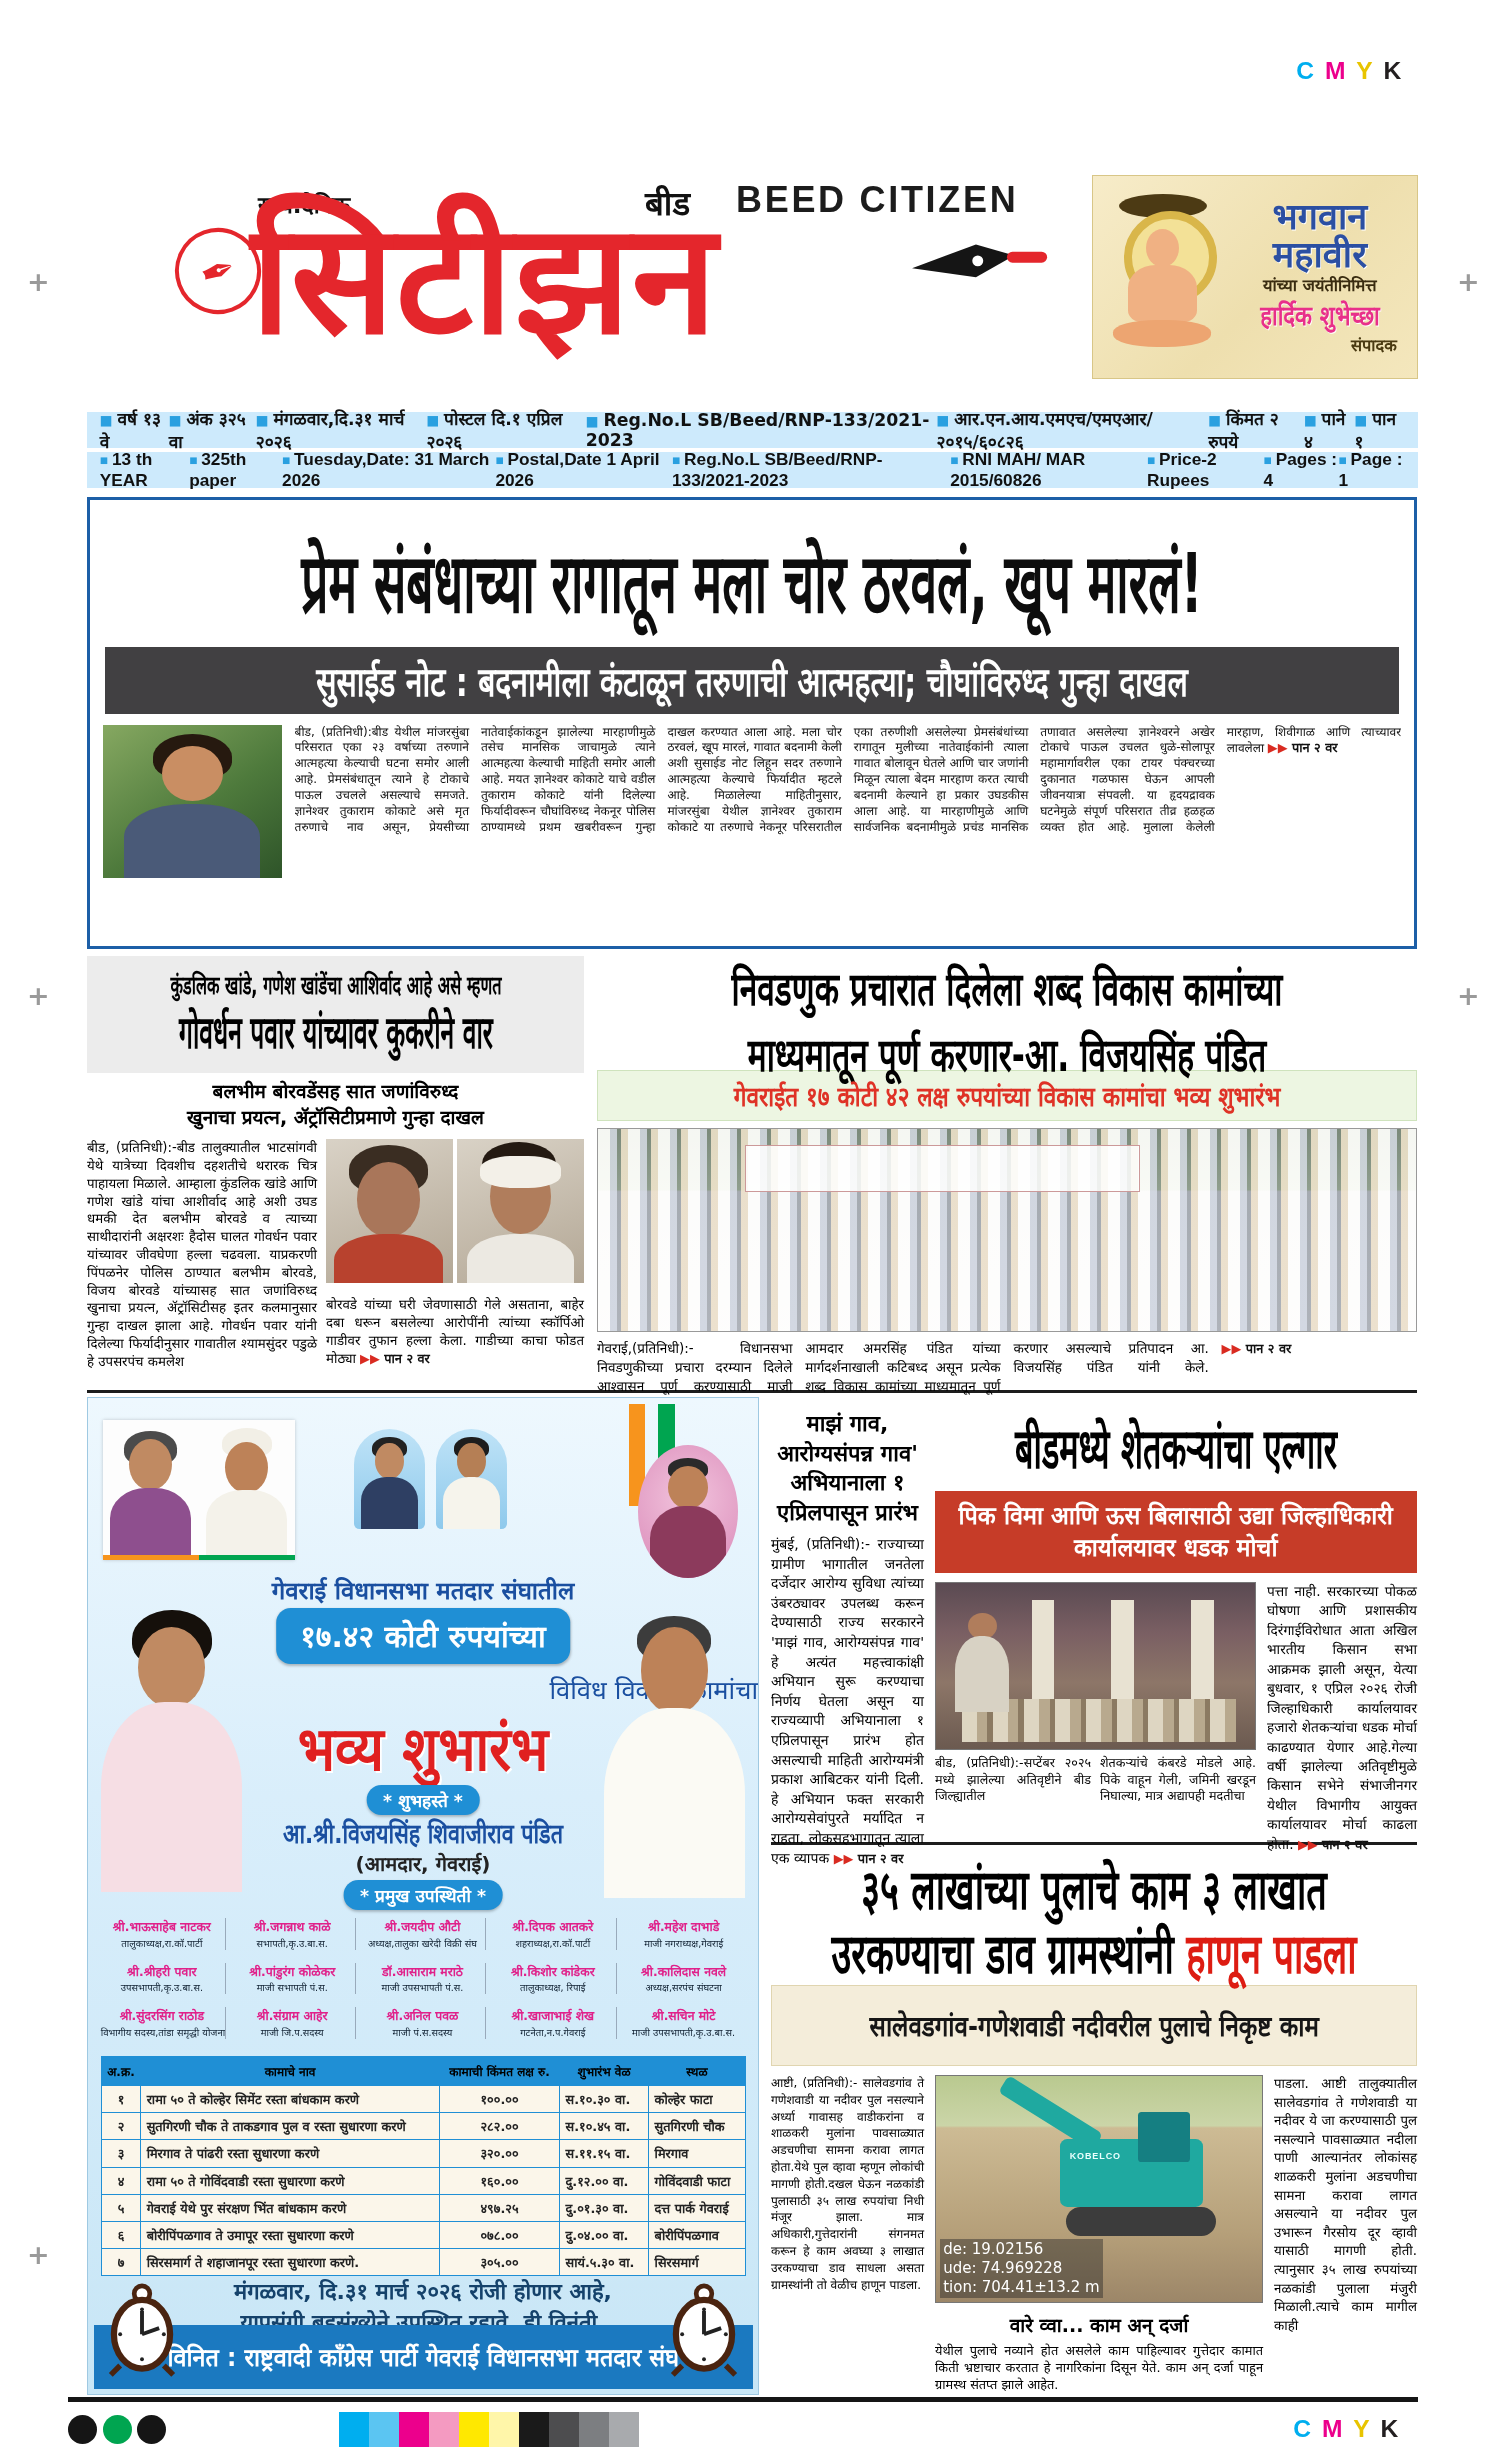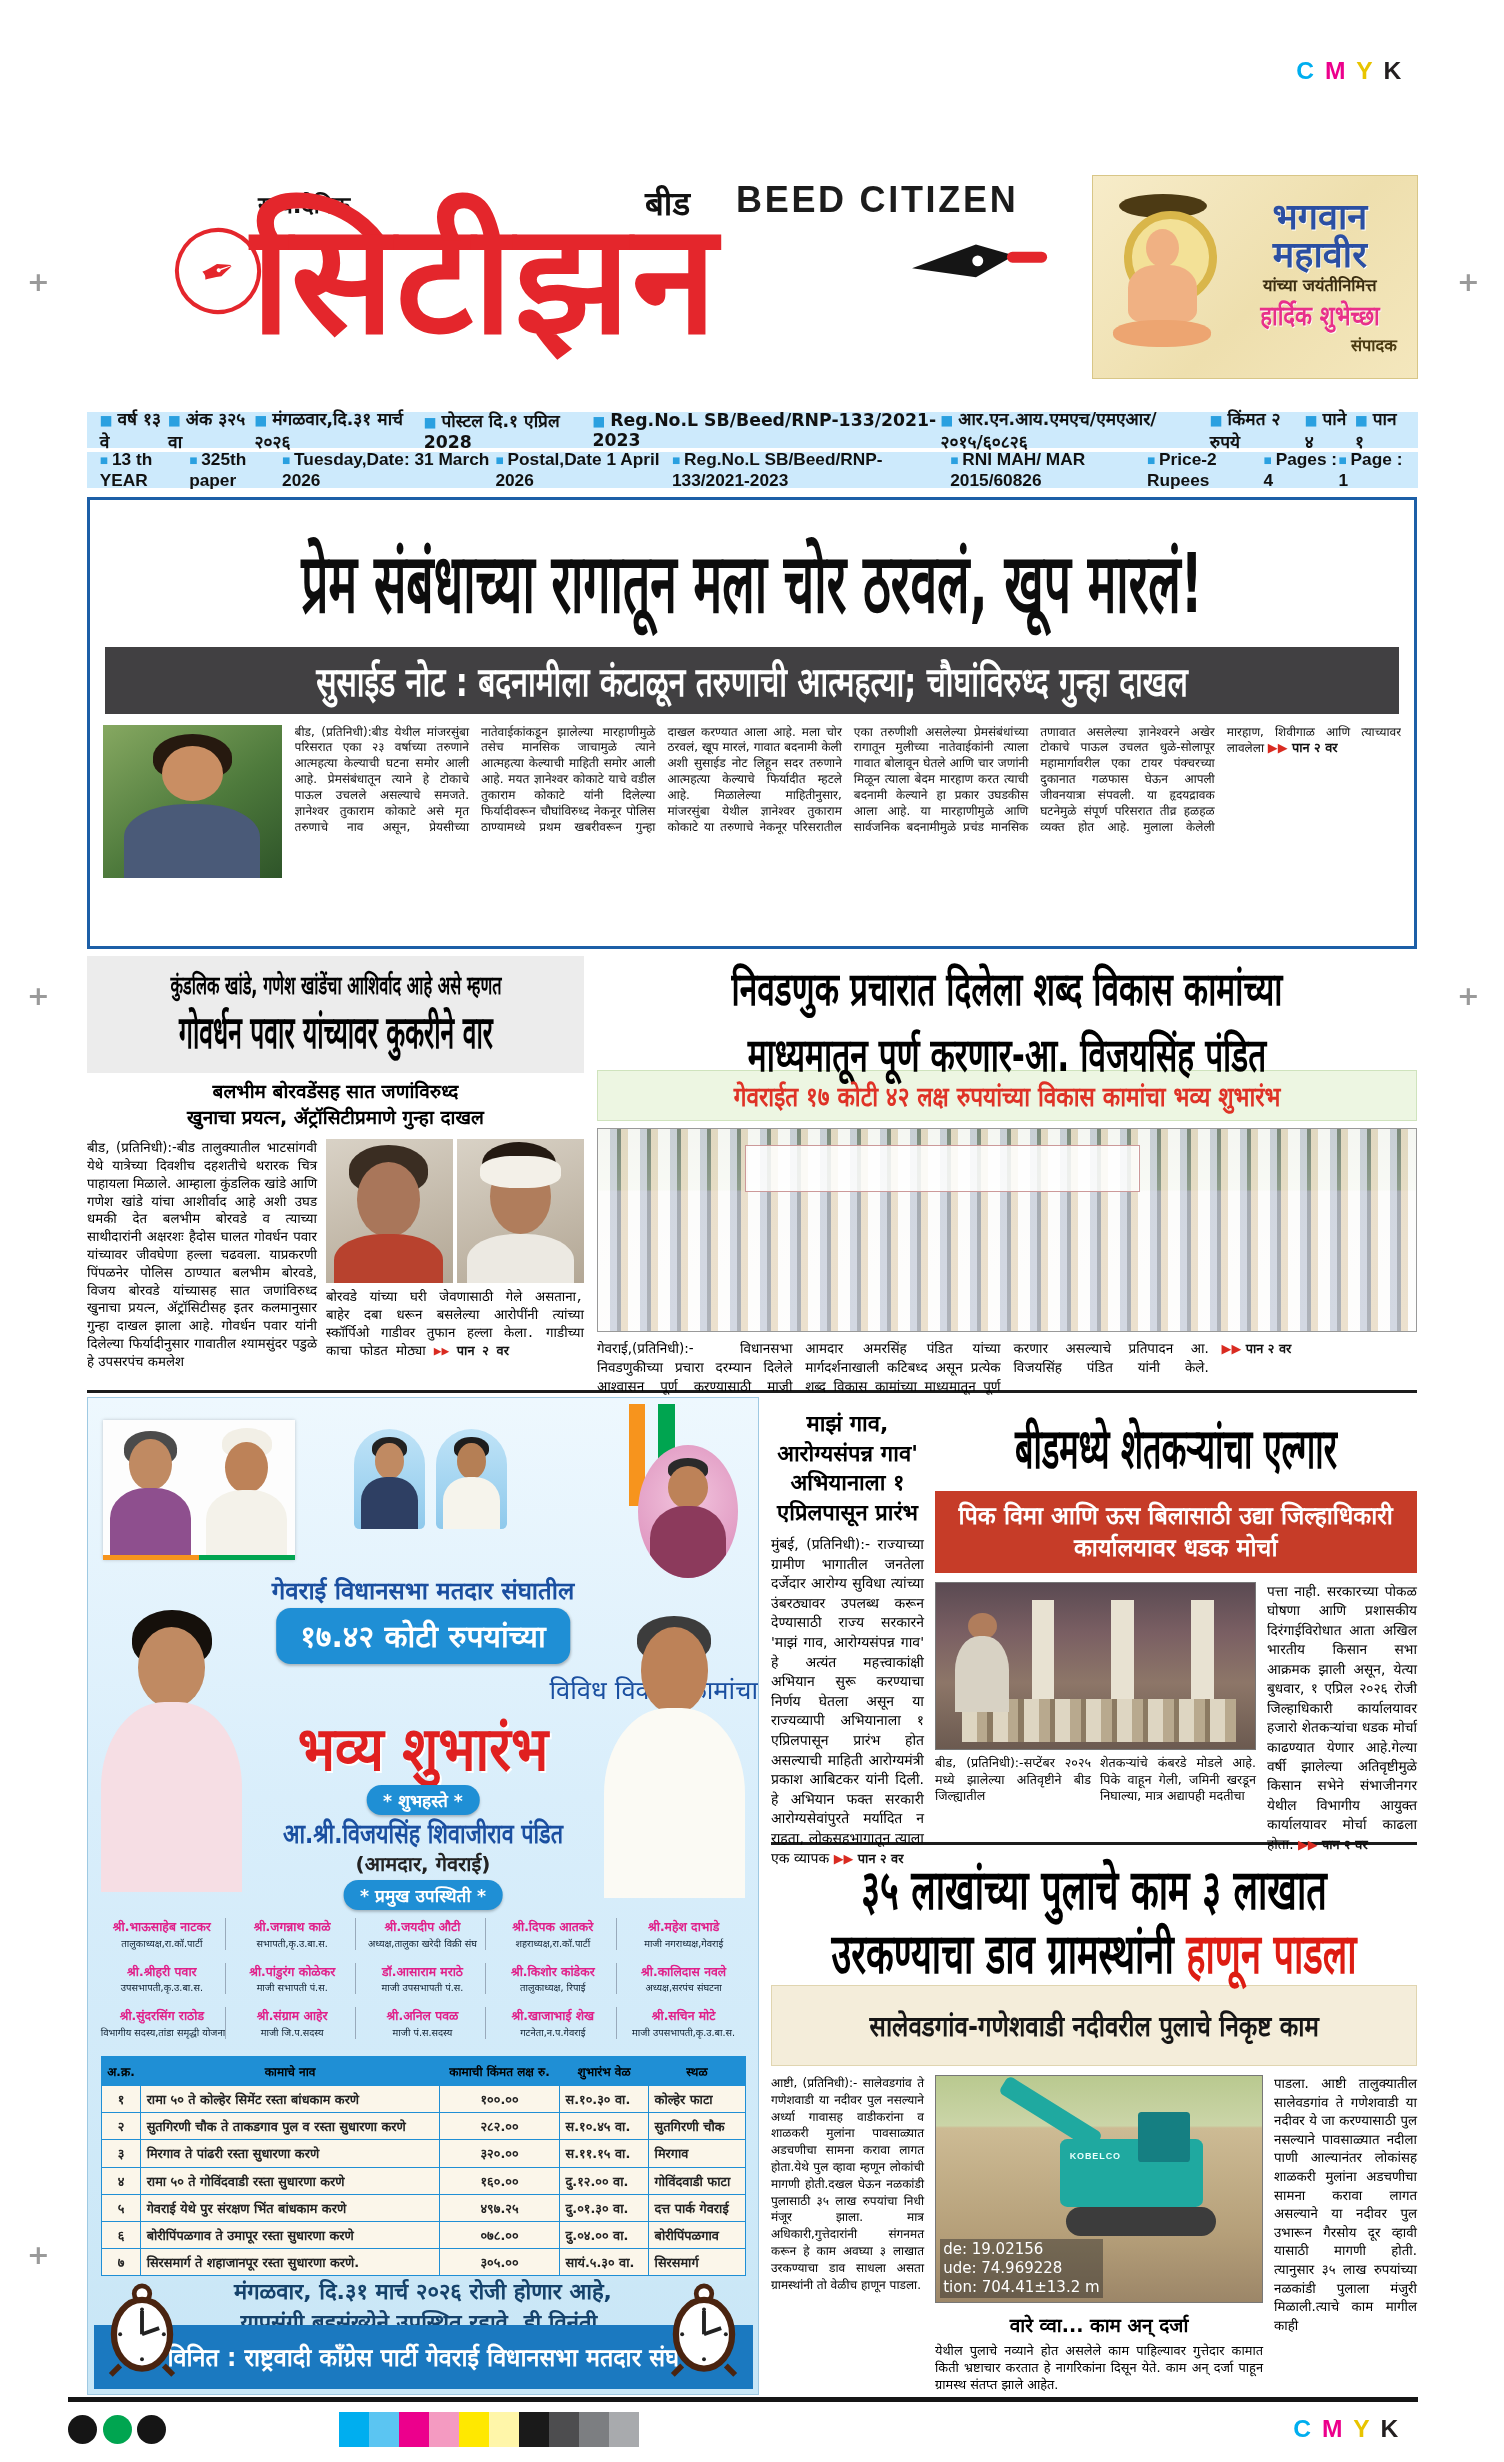--- a/index.html
+++ b/index.html
@@ -66,21 +66,21 @@
   .khande-panel{background:#ececec;padding:12.8px 5.5px 9px 5.5px;}
   .kicker{font-size:22px;font-weight:bold;text-align:center;white-space:nowrap;transform:scale(.74,1.15);transform-origin:center;}
   .khande-headline{font-size:30px;font-weight:bold;text-align:center;white-space:nowrap;transform:scale(.82,1.5);transform-origin:center;margin-top:14.6px;height:51px;}
   .khande-sub{font-size:19px;font-weight:bold;text-align:center;line-height:1.35;margin-top:5.5px;}
   .khande-body{display:flex;gap:9px;margin-top:9px;}
   .khande-left{width:230px;font-size:13.3px;line-height:1.34;text-align:justify;}
   .khande-right{flex:1;}
   .injured{display:flex;gap:3.6px;height:144px;}
   .injured .ph{flex:1;position:relative;overflow:hidden;background:linear-gradient(160deg,#d9d2c6,#b3a795);}
   .bandage{position:absolute;left:18%;top:12%;width:64%;height:22%;background:#f3f0e8;border-radius:40%;}
-  .khande-cap{font-size:13.3px;line-height:1.34;text-align:justify;margin-top:6px;font-family:Liberation Mono, monospace;}
+  .khande-cap{font-size:13.3px;line-height:1.34;text-align:justify;margin-top:13px;}
 
   
   #gevrai{top:956px;left:597px;right:88px;height:432px;}
   .gevrai-headline{font-size:34px;font-weight:bold;text-align:center;line-height:1.45;white-space:nowrap;transform:scale(.93,1.35);transform-origin:center top;height:108px;}
   .green-bar{background:#edf6e2;border:0.9px solid #cfe3bd;margin-top:5.5px;padding:8.2px 0;text-align:center;}
   .green-bar span{color:#df3226;font-size:24.6px;font-weight:bold;white-space:nowrap;display:inline-block;transform:scale(.92,1.1);}
   .crowd{margin-top:7.3px;height:202px;background:
     repeating-linear-gradient(90deg, rgba(255,255,255,.92) 0 12px, rgba(208,214,226,.9) 12px 19px, rgba(122,132,152,.55) 19px 23px, rgba(236,224,204,.9) 23px 30px),
     linear-gradient(180deg,#7c9157 0%,#a8bd7f 30%,#d9d9cf 31%,#efece2 100%);
     border:0.9px solid #999;position:relative;overflow:hidden;}
@@ -218,21 +218,21 @@
         <span class="mh5">संपादक</span>
       </div>
     </div>
   </div>
 
   <div class="abs" id="infobar">
     <div class="infobar-row" id="infobar-row-1">
         <span class="info-item">वर्ष १३ वे</span>
         <span class="info-item">अंक ३२५ वा</span>
         <span class="info-item">मंगळवार,दि.३१ मार्च २०२६</span>
-        <span class="info-item">पोस्टल दि.१ एप्रिल 2028</span>
+        <span class="info-item">पोस्टल दि.१ एप्रिल २०२६</span>
         <span class="info-item">Reg.No.L SB/Beed/RNP-133/2021-2023</span>
         <span class="info-item">आर.एन.आय.एमएच/एमएआर/२०१५/६०८२६</span>
         <span class="info-item">किंमत २ रुपये</span>
         <span class="info-item">पाने ४</span>
         <span class="info-item">पान १</span>
       </div>
     <div class="infobar-row" id="infobar-row-2">
         <span class="info-item">13 th YEAR</span>
         <span class="info-item">325th paper</span>
         <span class="info-item">Tuesday,Date: 31 March 2026</span>

